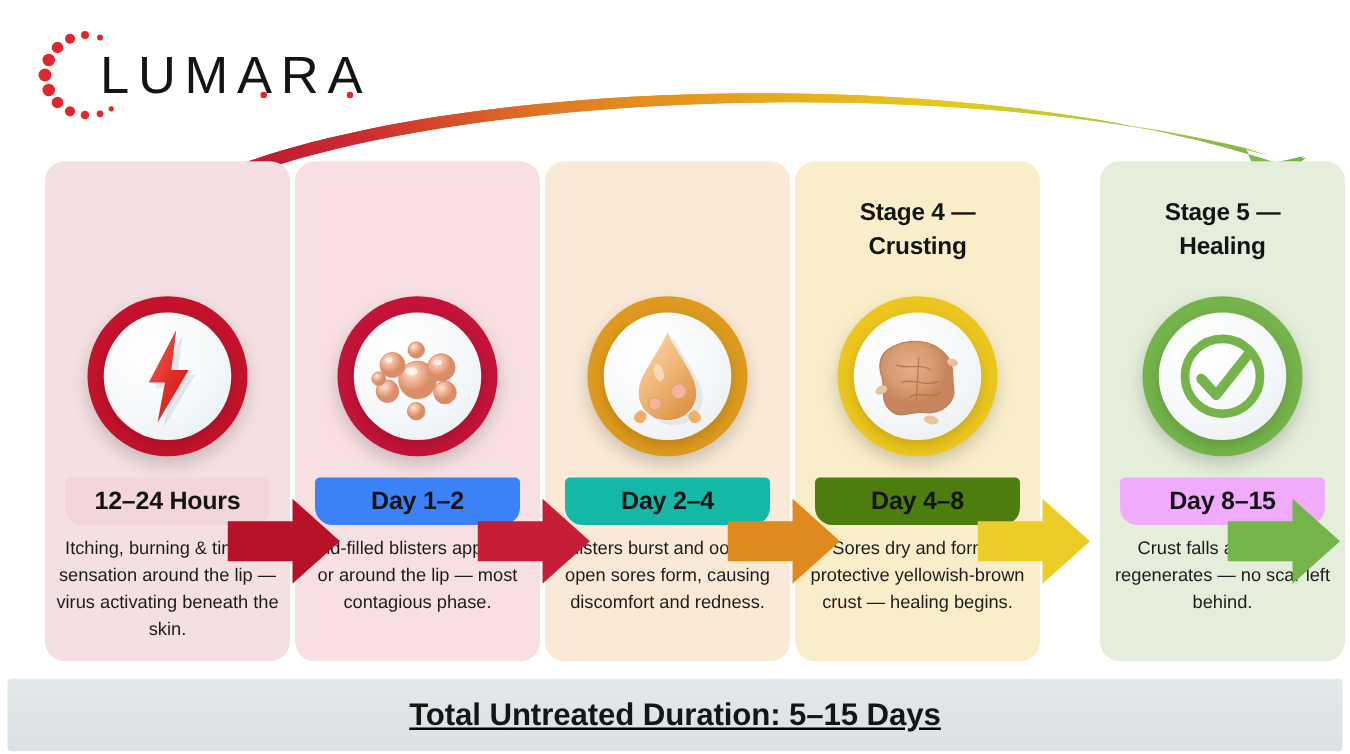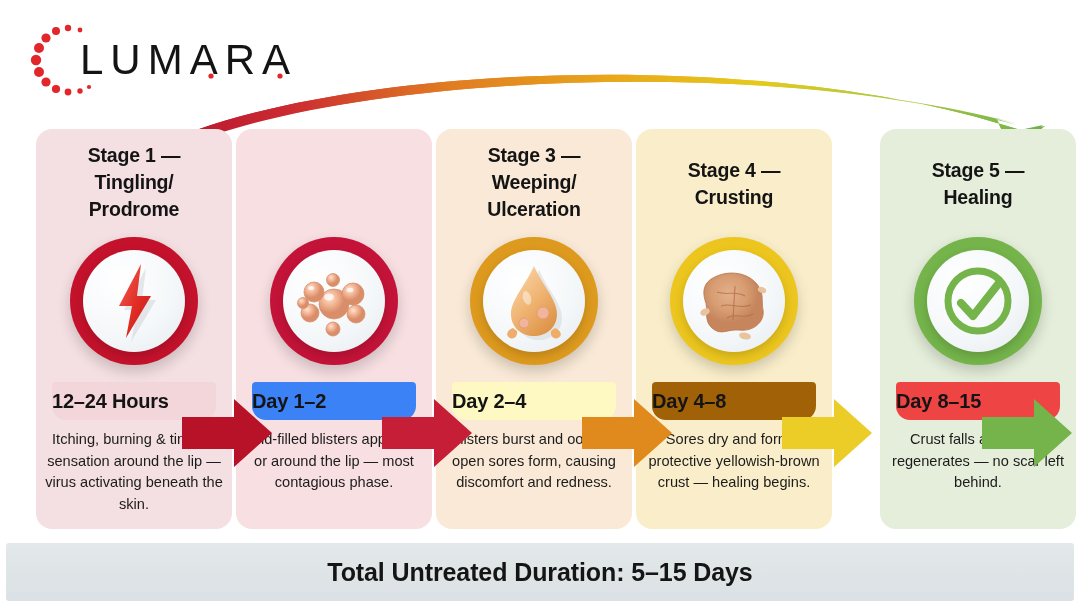--- a/index.html
+++ b/index.html
@@ -49,21 +49,21 @@
   }
   .ring-inner {
     position: absolute; left: 13px; top: 13px; width: 102px; height: 102px;
     border-radius: 50%;
     background: radial-gradient(circle at 35% 30%, #ffffff 0%, #f4f7f9 60%, #e4eaee 100%);
     box-shadow: 0 4px 10px rgba(0,0,0,0.16);
     overflow: hidden;
   }
   .pill {
     position: absolute; left: 16px; right: 16px;
-    height: 38px; line-height: 38px; text-align: left;
+    height: 38px; line-height: 38px; text-align: center;
     border-radius: 4px 4px 14px 14px;
     font-size: 20px; font-weight: bold; color: #141414;
     letter-spacing: -0.2px;
   }
   .desc {
     position: absolute; left: 4px; right: 4px;
     text-align: center; font-size: 14.6px; line-height: 21.5px;
     color: #1c1c1c;
   }
 
@@ -123,21 +123,20 @@
       </linearGradient>
     </defs>
     <path d="M 8,92 C 180,6 620,-14 880,72 L 905,68 L 872,95 L 856,60 L 878,66 C 618,-4 190,18 28,95 Z" fill="url(#arcGrad)"></path>
     <path d="M 8,92 C 180,6 620,-14 880,72 L 903,67 L 872,95 L 857,61 L 877,67 C 616,-5 188,19 26,94 Z" fill="url(#arcGrad)"></path>
   </svg>
 
   <div class="cards">
 
     <div class="card" style="left:36px">
       <div class="card-bg" style="background: rgb(244, 223, 226);"></div>
-      <div class="card-title">Stage 1 —<br>Tingling/<br>Prodrome</div>
       <div class="icon-wrap" style="top:108px">
         <div class="ring" style="background: rgb(196, 18, 44); box-shadow: rgba(0, 0, 0, 0.18) 0px 6px 14px;"></div>
         <div class="ring-inner">
           <svg viewBox="0 0 102 102" width="102" height="102">
             <defs>
               <linearGradient id="boltG" x1="0" y1="0" x2="1" y2="1">
                 <stop offset="0%" stop-color="#f4625a"></stop>
                 <stop offset="55%" stop-color="#e02c24"></stop>
                 <stop offset="100%" stop-color="#c21a16"></stop>
               </linearGradient>
@@ -181,21 +180,20 @@
             </g>
           </svg>
         </div>
       </div>
       <div class="pill" style="top: 253px; background: #3b82f6;">Day 1–2</div>
       <div class="desc" style="top:300px">Fluid-filled blisters appear on or around the lip — most contagious phase.</div>
     </div>
 
     <div class="card" style="left:436px">
       <div class="card-bg" style="background: rgb(249, 233, 214);"></div>
-      <div class="card-title">Stage 3 —<br>Weeping/<br>Ulceration</div>
       <div class="icon-wrap" style="top:108px">
         <div class="ring" style="background: rgb(221, 154, 30); box-shadow: rgba(0, 0, 0, 0.18) 0px 6px 14px;"></div>
         <div class="ring-inner">
           <svg viewBox="0 0 102 102" width="102" height="102">
             <defs>
               <linearGradient id="drG" x1="0" y1="0" x2="0.7" y2="1">
                 <stop offset="0%" stop-color="#fbdcb4"></stop>
                 <stop offset="55%" stop-color="#f0b574"></stop>
                 <stop offset="100%" stop-color="#dd9447"></stop>
               </linearGradient>
@@ -203,21 +201,21 @@
             <path d="M51 16 C 42 36, 28 50, 28 64 C 28 78, 39 86, 51 86 C 63 86, 74 78, 74 64 C 74 50, 60 36, 51 16 Z" fill="#cfd6da" opacity="0.5" transform="translate(5,4)"></path>
             <path d="M51 16 C 42 36, 28 50, 28 64 C 28 78, 39 86, 51 86 C 63 86, 74 78, 74 64 C 74 50, 60 36, 51 16 Z" fill="url(#drG)"></path>
             <path d="M30 78 C 24 80, 22 86, 27 88 C 31 90, 35 86, 34 81 Z" fill="#eead68"></path>
             <path d="M72 78 C 78 80, 80 86, 75 88 C 71 90, 67 86, 68 81 Z" fill="#eead68"></path>
             <circle cx="60" cy="63" r="6" fill="#f2b49a" stroke="#e09b7e" stroke-width="0.8"></circle>
             <circle cx="41" cy="73" r="5" fill="#f2b49a" stroke="#e09b7e" stroke-width="0.8"></circle>
             <ellipse cx="44" cy="48" rx="4" ry="7" fill="#ffffff" opacity="0.45" transform="rotate(-18 44 48)"></ellipse>
           </svg>
         </div>
       </div>
-      <div class="pill" style="top: 253px; background: #fef9c3;">Day 2–4</div>
+      <div class="pill" style="top: 253px; background: #14b8a6;">Day 2–4</div>
       <div class="desc" style="top:300px">Blisters burst and ooze — open sores form, causing discomfort and redness.</div>
     </div>
 
     <div class="card" style="left:636px">
       <div class="card-bg" style="background: rgb(250, 238, 202);"></div>
       <div class="card-title" style="top:28px">Stage 4 —<br>Crusting</div>
       <div class="icon-wrap" style="top:108px">
         <div class="ring" style="background: rgb(236, 198, 30); box-shadow: rgba(0, 0, 0, 0.18) 0px 6px 14px;"></div>
         <div class="ring-inner">
           <svg viewBox="0 0 102 102" width="102" height="102">
@@ -237,54 +235,54 @@
               <path d="M52 36 L 50 70"></path>
             </g>
             <g fill="#e8c49e">
               <ellipse cx="22" cy="62" rx="5" ry="3.4" transform="rotate(-25 22 62)"></ellipse>
               <ellipse cx="79" cy="40" rx="4.4" ry="3" transform="rotate(20 79 40)"></ellipse>
               <ellipse cx="62" cy="86" rx="6" ry="3.4" transform="rotate(12 62 86)"></ellipse>
             </g>
           </svg>
         </div>
       </div>
-      <div class="pill" style="top: 253px; background: #a16207;">Day 4–8</div>
+      <div class="pill" style="top: 253px; background: #4d7c0f;">Day 4–8</div>
       <div class="desc" style="top:300px">Sores dry and form a protective yellowish-brown crust — healing begins.</div>
     </div>
 
     <div class="card" style="left:880px">
       <div class="card-bg" style="background: rgb(228, 238, 218);"></div>
       <div class="card-title" style="top:28px">Stage 5 —<br>Healing</div>
       <div class="icon-wrap" style="top:108px">
         <div class="ring" style="background: rgb(116, 180, 74); box-shadow: rgba(0, 0, 0, 0.18) 0px 6px 14px;"></div>
         <div class="ring-inner">
           <svg viewBox="0 0 102 102" width="102" height="102">
             <circle cx="51" cy="51" r="30" fill="none" stroke="#74b44a" stroke-width="7"></circle>
             <path d="M34 53 L 46 66 L 72 33" fill="none" stroke="#74b44a" stroke-width="8" stroke-linecap="round" stroke-linejoin="round"></path>
           </svg>
         </div>
       </div>
-      <div class="pill" style="top: 253px; background: #ef4444;">Day 8–15</div>
+      <div class="pill" style="top: 253px; background: #f0abfc;">Day 8–15</div>
       <div class="desc" style="top:300px">Crust falls away, skin regenerates — no scar left behind.</div>
     </div>
 
     <svg class="arrow" style="left:182px" viewBox="0 0 92 92">
       <path d="M0 30 L52 30 L52 12 L90 46 L52 80 L52 62 L0 62 Z" fill="#b71228"></path>
     </svg>
     <svg class="arrow" style="left:382px" viewBox="0 0 92 92">
       <path d="M0 30 L52 30 L52 12 L90 46 L52 80 L52 62 L0 62 Z" fill="#c71e38"></path>
     </svg>
     <svg class="arrow" style="left:582px" viewBox="0 0 92 92">
       <path d="M0 30 L52 30 L52 12 L90 46 L52 80 L52 62 L0 62 Z" fill="#e08a1e"></path>
     </svg>
     <svg class="arrow" style="left:782px" viewBox="0 0 92 92">
       <path d="M0 30 L52 30 L52 12 L90 46 L52 80 L52 62 L0 62 Z" fill="#eccc26"></path>
     </svg>
     <svg class="arrow" style="left:982px" viewBox="0 0 92 92">
       <path d="M0 30 L52 30 L52 12 L90 46 L52 80 L52 62 L0 62 Z" fill="#74b44a"></path>
     </svg>
   </div>
 
-  <div class="footer" style="background: linear-gradient(rgb(227, 232, 234) 0%, rgb(219, 225, 228) 100%);">
+  <div class="footer" style="background: linear-gradient(rgb(227, 232, 234) 0%, rgb(219, 225, 228) 100%); text-decoration: underline;">
     <div class="footer-text">Total Untreated Duration: 5–15 Days</div>
   </div>
 
 </div>
 
 </body></html>

